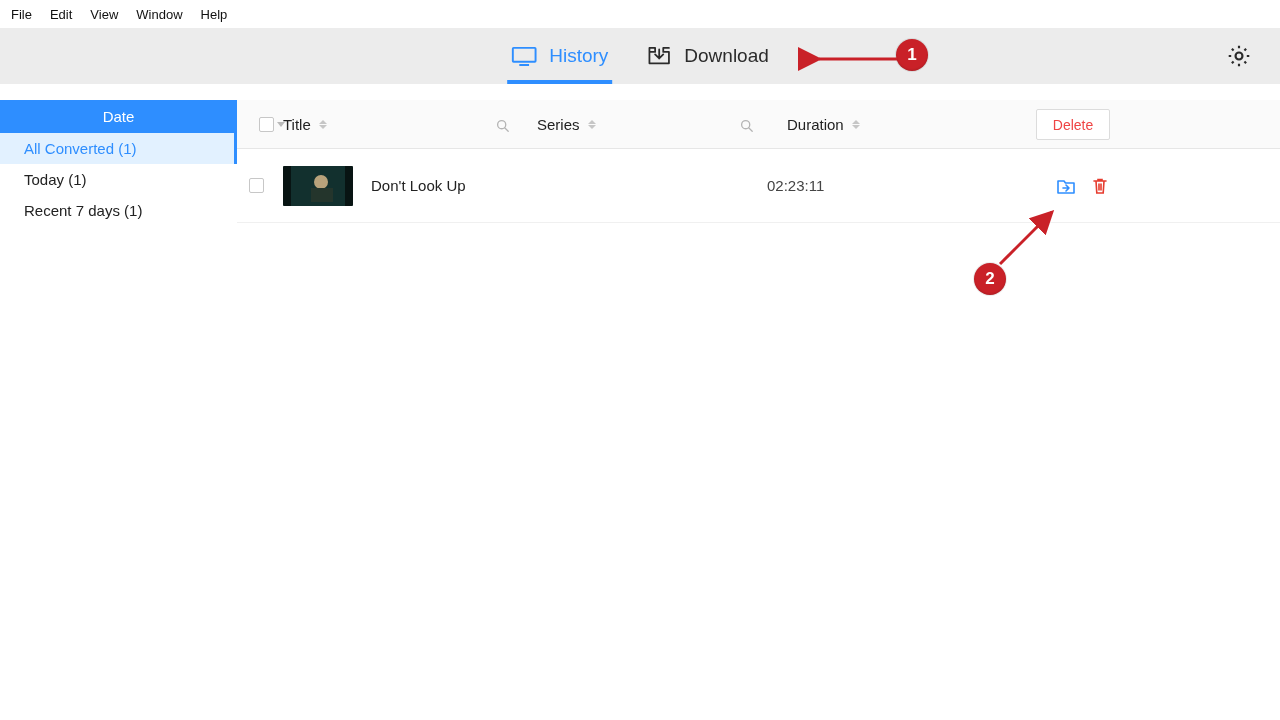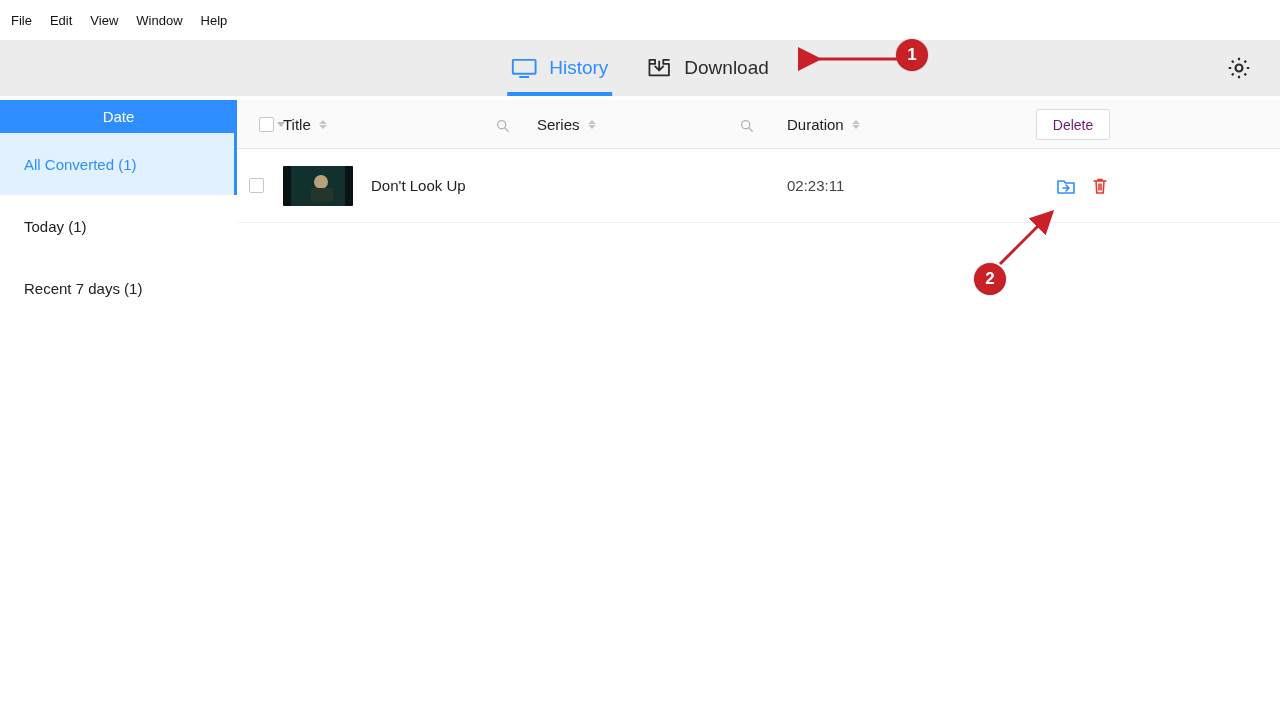--- a/index.html
+++ b/index.html
@@ -1,39 +1,39 @@
 <!DOCTYPE html>
 <html><head>
 <meta charset="utf-8">
 <style>
   * { box-sizing: border-box; margin: 0; padding: 0; font-family: -apple-system, BlinkMacSystemFont, "Segoe UI", Arial, sans-serif; }
   html, body { width: 1280px; height: 720px; background: #fff; overflow: hidden; }
 
   
-  .menubar { height: 40px; display: flex; align-items: center; padding: 5px 2px; gap: 0; font-size: 13px; color: #111; }
+  .menubar { height: 28px; display: flex; align-items: center; padding: 5px 2px; gap: 0; font-size: 13px; color: #111; }
   .menubar .item { padding: 4px 9px; cursor: default; }
 
   
   .toolbar { height: 56px; background: #ececec; display: flex; align-items: center; position: relative; }
   .toolbar-center { position: absolute; left: 50%; transform: translateX(-50%); display: flex; align-items: center; gap: 30px; height: 100%; }
   .tab { display: flex; align-items: center; gap: 12px; height: 100%; font-size: 19px; color: #2b2b2b; cursor: default; position: relative; padding: 0 4px; }
   .tab.active { color: #2e8eff; }
   .tab.active::after { content: ""; position: absolute; left: 0; right: 0; bottom: 0; height: 4px; background: #2e8eff; }
   .tab .ico { width: 26px; height: 22px; display: flex; align-items: center; justify-content: center; }
   .tab .ico svg { width: 100%; height: 100%; }
 
   .gear { position: absolute; right: 28px; top: 50%; transform: translateY(-50%); width: 26px; height: 26px; }
   .gear svg { width: 100%; height: 100%; }
 
   
   .body { position: absolute; top: 100px; left: 0; right: 0; bottom: 0; display: flex; background: #fff; }
 
   .sidebar { width: 237px; display: flex; flex-direction: column; }
   .sidebar .heading { height: 33px; background: #2e8eff; color: #fff; display: flex; align-items: center; justify-content: center; font-size: 15px; }
-  .sidebar .filter { height: 62px; display: flex; align-items: center; padding: 0 24px; font-size: 15px; color: #222; cursor: default; }
+  .sidebar .filter { height: 31px; display: flex; align-items: center; padding: 0 24px; font-size: 15px; color: #222; cursor: default; }
   .sidebar .filter.active { background: #e2f1ff; color: #2e8eff; border-right: 3px solid #2e8eff; }
 
   .content { flex: 1; position: relative; }
 
   .table-header { height: 49px; background: #fafafa; border-bottom: 1px solid #e6e6e6; display: flex; align-items: center; font-size: 15px; color: #222; padding-left: 18px; position: relative; }
   .checkbox { width: 15px; height: 15px; border: 1px solid #c7c7c7; border-radius: 2px; background: #fff; }
   .header-check { margin-left: 4px; display:flex; align-items:center; gap:2px; }
   .chev { width: 0; height: 0; border-left:4px solid transparent; border-right:4px solid transparent; border-top:5px solid #b9b9b9; margin-left:1px; }
   .col { display:flex; align-items:center; gap:8px; }
   .col.title   { position:absolute; left: 46px;  width: 240px; }
@@ -41,28 +41,28 @@
   .col.duration{ position:absolute; left: 550px; width: 160px; }
   .sorter { display:flex; flex-direction:column; gap:1px; }
   .sorter .up, .sorter .down { width:0; height:0; border-left:4px solid transparent; border-right:4px solid transparent; }
   .sorter .up   { border-bottom:4px solid #c6c6c6; }
   .sorter .down { border-top:4px solid #c6c6c6; }
   .search-ico { width:13px; height:13px; }
   .search-ico svg{ width:100%; height:100%; stroke:#b4b4b4; }
   .col.title .search-ico { position:absolute; right:14px; }
   .col.series .search-ico{ position:absolute; right:14px; }
 
-  .delete-btn { position:absolute; right: 170px; top: 9px; height: 31px; width: 74px; border:1px solid #dcdcdc; background:#fff; color:#701a75; font-size:14px; display:flex; align-items:center; justify-content:center; border-radius:2px; }
+  .delete-btn { position:absolute; right: 170px; top: 9px; height: 31px; width: 74px; border:1px solid #dcdcdc; background:#fff; color:#ef4444; font-size:14px; display:flex; align-items:center; justify-content:center; border-radius:2px; }
 
   .row { height: 74px; border-bottom: 1px solid #f0f0f0; display:flex; align-items:center; position:relative; padding-left:8px; }
   .row .checkbox { margin-left:4px; }
   .thumb { position:absolute; left:46px; width:70px; height:40px; background:#1a2e2c; border-radius:2px; overflow:hidden; }
   .thumb svg{ width:100%; height:100%; }
   .row .title-text { position:absolute; left:134px; font-size:15px; color:#222; }
-  .row .duration-text { position:absolute; left:550px; font-size:15px; color:#444; }
+  .row .duration-text { position:absolute; left:530px; font-size:15px; color:#444; }
   .row .actions { position:absolute; right:170px; display:flex; align-items:center; gap:14px; }
   .actions .ic { width:20px; height:20px; }
   .actions .ic svg{ width:100%; height:100%; }
 
   
   .annotation-layer { position:absolute; inset:0; pointer-events:none; }
   .badge { width:32px; height:32px; border-radius:50%; background:#c92128; color:#fff; font-size:17px; font-weight:600; display:flex; align-items:center; justify-content:center; position:absolute; box-shadow: inset 0 -1px 2px rgba(0,0,0,.15), 0 0 0 1px rgba(0,0,0,.08); }
   .badge.b1 { left: 896px; top: 39px; }
   .badge.b2 { left: 974px; top: 263px; }
 

